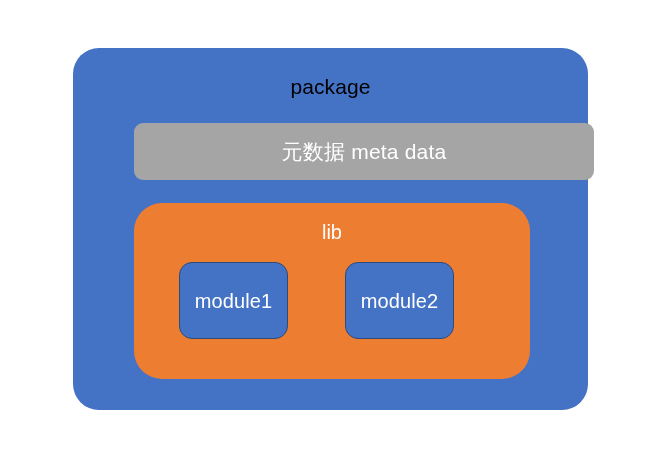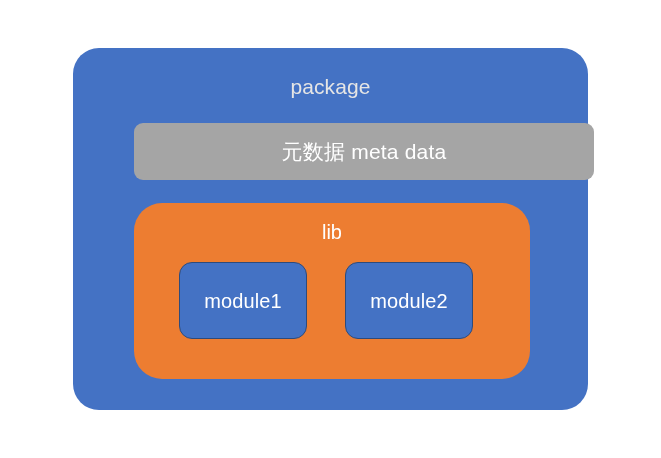--- a/index.html
+++ b/index.html
@@ -36,21 +36,21 @@
     border-radius: 26px;
     box-sizing: border-box;
   }
 
   .package-label {
     position: absolute;
     left: 0;
     top: 26px;
     width: 100%;
     text-align: center;
-    color: #e5e5e5;
+    color: #000000;
     font-size: 21px;
     line-height: 25px;
     letter-spacing: 0.1px;
     white-space: nowrap;
   }
 
   
   .meta-box {
     position: absolute;
     left: 61px;   
@@ -102,21 +102,21 @@
     position: absolute;
     left: 0;
     top: 59px;  
     width: 100%;
     height: 77px;
   }
 
   .module-box {
     position: absolute;
     top: 0;
-    width: 128px;
+    width: 109px;
     height: 77px;
     background: #4472C4;
     border: 1px solid #2E4B7C;
     border-radius: 13px;
     box-sizing: border-box;
     display: flex;
     align-items: center;
     justify-content: center;
   }
 

